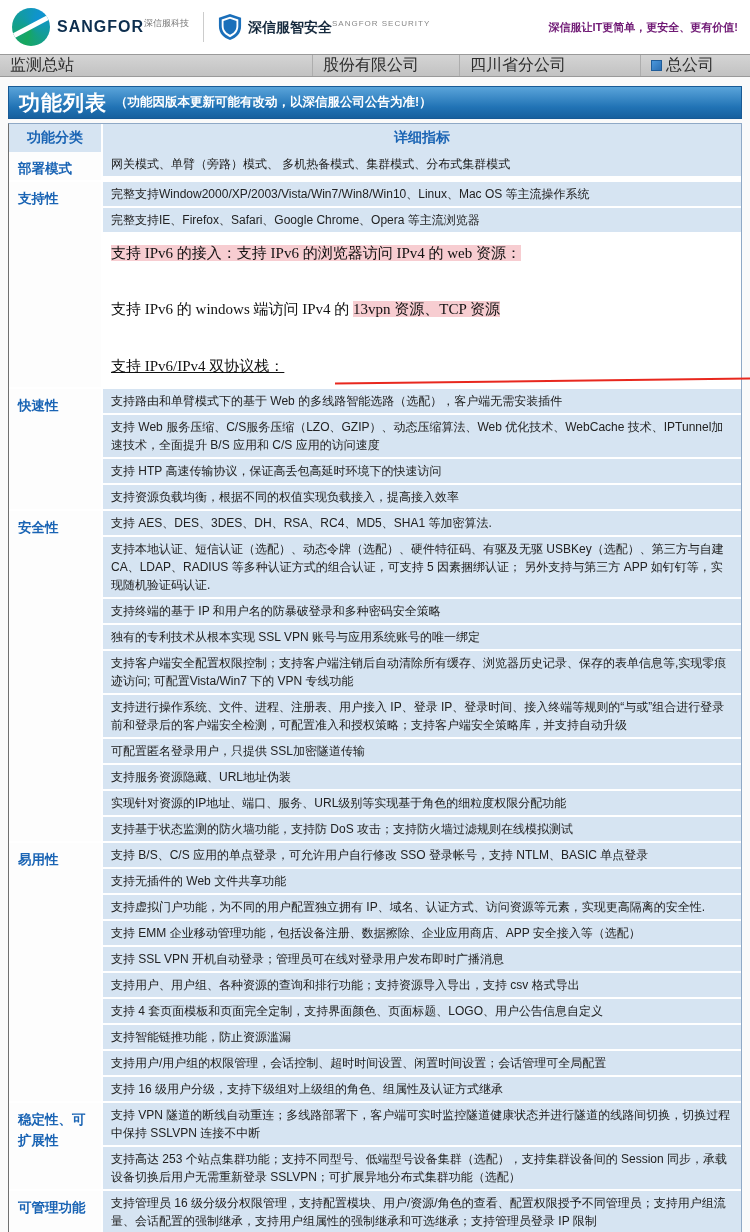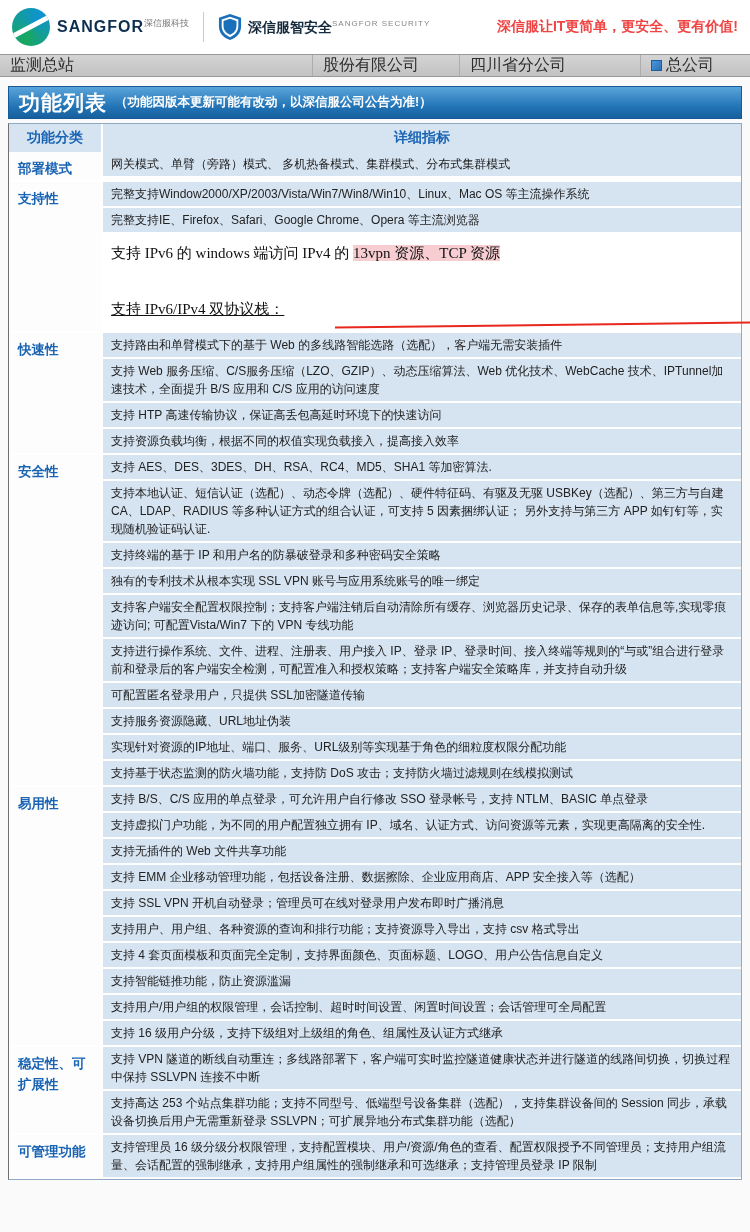--- a/index.html
+++ b/index.html
@@ -14,21 +14,21 @@
     position:relative; overflow:hidden; flex:none; }
   .logo-circle::after { content:""; position:absolute; left:-5px; top:15px; width:52px; height:5px;
     background:#fff; transform:rotate(-28deg); }
   .brand-text { display:flex; flex-direction:row; line-height:1.15; }
   .brand-name { font-size:16px; font-weight:bold; color:#0d2e4e; letter-spacing:1px; }
   .brand-sub { font-size:9px; color:#777; }
   .hdr-divider { width:1px; height:30px; background:#ccc; margin:0 14px; }
   .brand2 { display:flex; align-items:center; gap:6px; }
   .brand2-name { font-size:14px; font-weight:bold; color:#15293d;text-align:right; }
   .brand2-sub { font-size:8px; color:#888; letter-spacing:1px; }
-  .tagline { margin-left:auto; color:#ef4444; font-size:14px; font-weight:bold; }
+  .tagline { margin-left:auto; color:#701a75; font-size:11px; font-weight:bold; }
 
   
   .nav { height:23px; background:linear-gradient(#d4d4d4,#c2c2c2);
     border-top:1px solid #9a9a9a; border-bottom:1px solid #9a9a9a;
     display:flex; align-items:center; font-size:16px; color:#2e2e2e; }
   .nav-item { padding:0 10px; cursor:pointer; white-space:nowrap; }
   .nav-item.bordered { border-left:1px solid #adadad; }
   .nav-spacer { flex:1; }
   .nav-item.c1 { margin-right:30px; }
   .nav-item.c2 { margin-right:64px; }
@@ -118,20 +118,21 @@
           <div class="cat-cell">部署模式</div>
           <div class="rows">
             <div class="detail-row"><span>网关模式、单臂（旁路）模式、 多机热备模式、集群模式、分布式集群模式</span></div>
           </div>
         </div>
         <div class="section">
           <div class="cat-cell">支持性</div>
           <div class="rows">
             <div class="detail-row"><span>完整支持Window2000/XP/2003/Vista/Win7/Win8/Win10、Linux、Mac OS 等主流操作系统</span></div>
             <div class="detail-row"><span>完整支持IE、Firefox、Safari、Google Chrome、Opera 等主流浏览器</span></div>
+            <div class="detail-row ipv6"><span class="hl">支持 IPv6 的接入：支持 IPv6 的浏览器访问 IPv4 的 web 资源：</span></div>
             <div class="detail-row ipv6"><span>支持 IPv6 的 windows 端访问 IPv4 的 </span><span class="hl">13vpn 资源、TCP 资源</span></div>
             <div class="detail-row ipv6"><span>支持 IPv6/IPv4 双协议栈：</span><div class="red-annotation"></div></div>
           </div>
         </div>
         <div class="section">
           <div class="cat-cell">快速性</div>
           <div class="rows">
             <div class="detail-row"><span>支持路由和单臂模式下的基于 Web 的多线路智能选路（选配），客户端无需安装插件</span></div>
             <div class="detail-row"><span>支持 Web 服务压缩、C/S服务压缩（LZO、GZIP）、动态压缩算法、Web 优化技术、WebCache 技术、IPTunnel加速技术，全面提升 B/S 应用和 C/S 应用的访问速度</span></div>
             <div class="detail-row"><span>支持 HTP 高速传输协议，保证高丢包高延时环境下的快速访问</span></div>
@@ -150,22 +151,22 @@
             <div class="detail-row"><span>可配置匿名登录用户，只提供 SSL加密隧道传输</span></div>
             <div class="detail-row"><span>支持服务资源隐藏、URL地址伪装</span></div>
             <div class="detail-row"><span>实现针对资源的IP地址、端口、服务、URL级别等实现基于角色的细粒度权限分配功能</span></div>
             <div class="detail-row"><span>支持基于状态监测的防火墙功能，支持防 DoS 攻击；支持防火墙过滤规则在线模拟测试</span></div>
           </div>
         </div>
         <div class="section">
           <div class="cat-cell">易用性</div>
           <div class="rows">
             <div class="detail-row"><span>支持 B/S、C/S 应用的单点登录，可允许用户自行修改 SSO 登录帐号，支持 NTLM、BASIC 单点登录</span></div>
+            <div class="detail-row"><span>支持无插件的 Web 文件共享功能</span></div>
             <div class="detail-row"><span>支持虚拟门户功能，为不同的用户配置独立拥有 IP、域名、认证方式、访问资源等元素，实现更高隔离的安全性.</span></div>
-            <div class="detail-row"><span>支持无插件的 Web 文件共享功能</span></div>
             <div class="detail-row"><span>支持 EMM 企业移动管理功能，包括设备注册、数据擦除、企业应用商店、APP 安全接入等（选配）</span></div>
             <div class="detail-row"><span>支持 SSL VPN 开机自动登录；管理员可在线对登录用户发布即时广播消息</span></div>
             <div class="detail-row"><span>支持用户、用户组、各种资源的查询和排行功能；支持资源导入导出，支持 csv 格式导出</span></div>
             <div class="detail-row"><span>支持 4 套页面模板和页面完全定制，支持界面颜色、页面标题、LOGO、用户公告信息自定义</span></div>
             <div class="detail-row"><span>支持智能链推功能，防止资源滥漏</span></div>
             <div class="detail-row"><span>支持用户/用户组的权限管理，会话控制、超时时间设置、闲置时间设置；会话管理可全局配置</span></div>
             <div class="detail-row"><span>支持 16 级用户分级，支持下级组对上级组的角色、组属性及认证方式继承</span></div>
           </div>
         </div>
         <div class="section">

